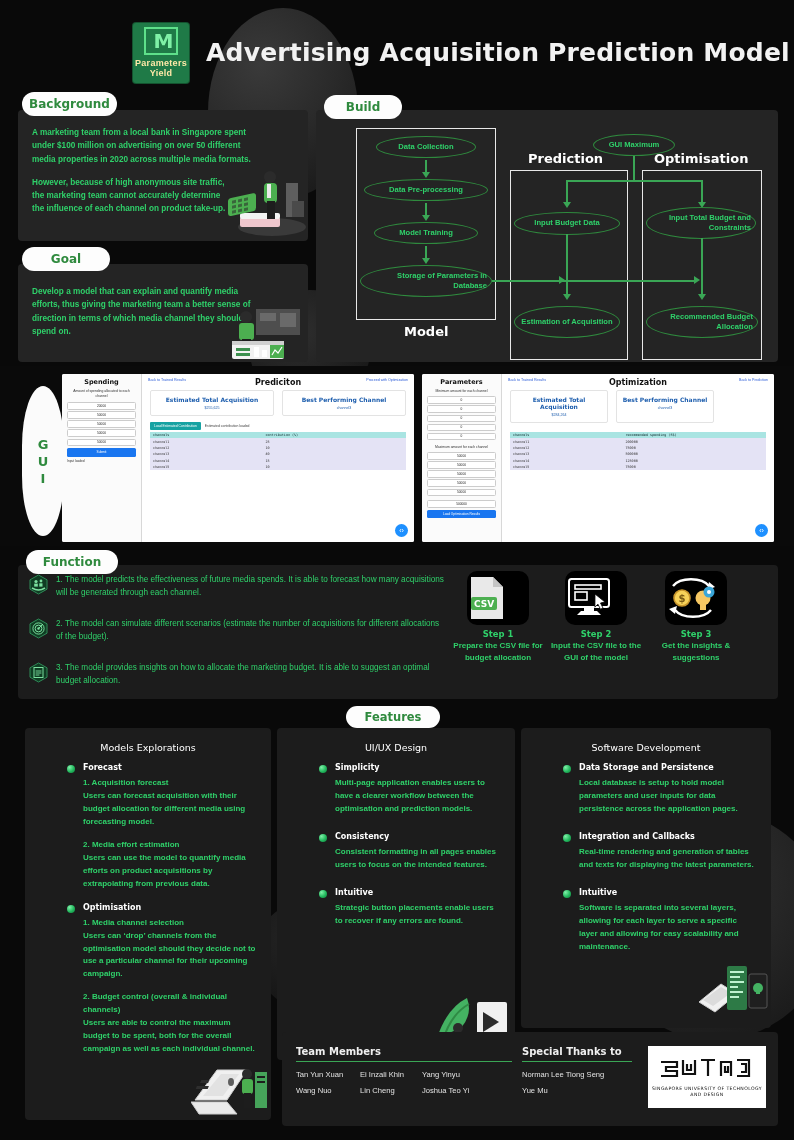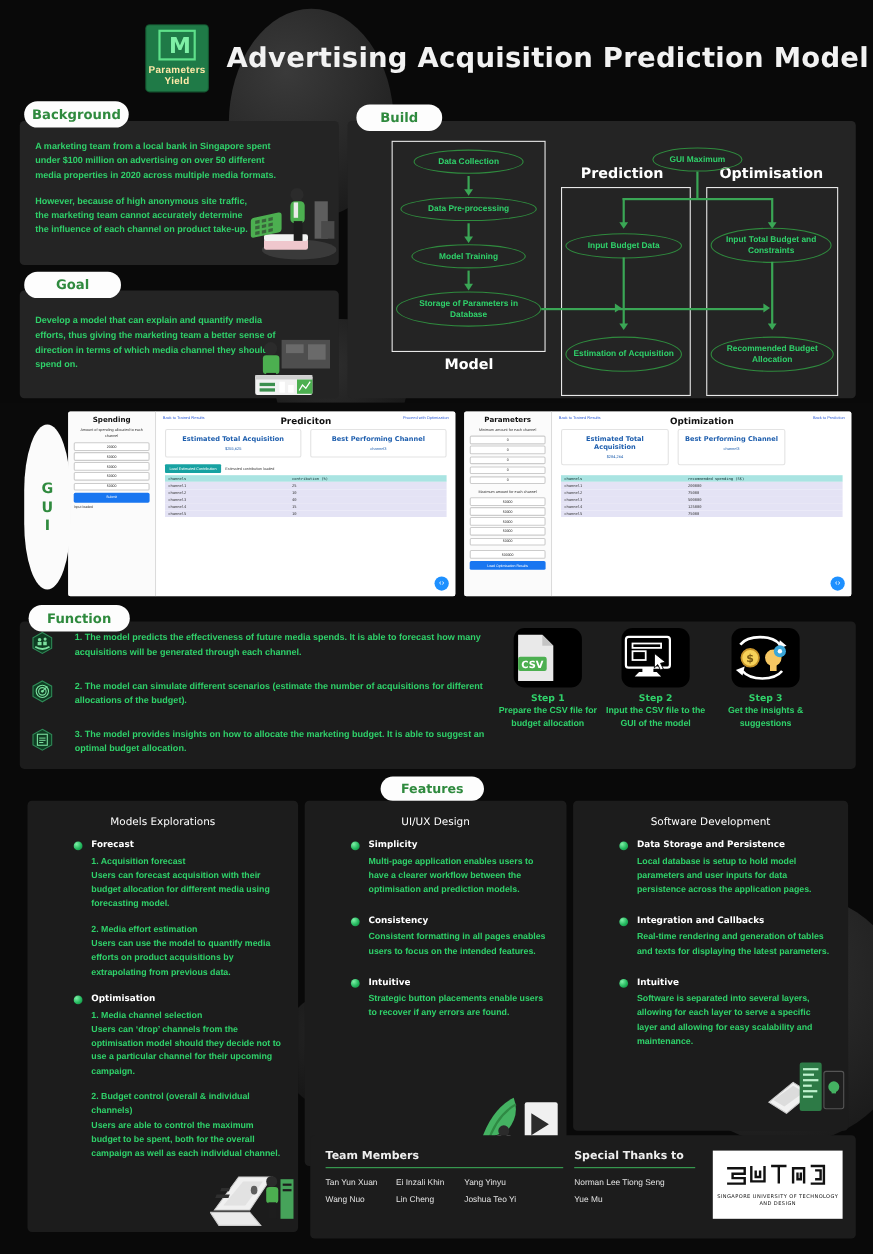--- a/index.html
+++ b/index.html
@@ -78,21 +78,21 @@
   
   .flowbox { position: absolute; border: 1.6px solid #e8e8e8; }
   .flowlabel { position: absolute; color: #fff; font-weight: bold; font-size: 13px; font-family:"DejaVu Sans", sans-serif;}
   .node {
     position: absolute;
     border: 1.3px solid #2f8a3e;
     border-radius: 50%;
     color: #2fd16a;
     font-size: 7.6px; font-weight: bold;
     display: flex; align-items: center; justify-content: center;
-    text-align: center; line-height: 1.35;
+    text-align: right; line-height: 1.35;
     padding: 0 4px;
     background: transparent;
   }
   .arrow { position: absolute; background: #3aa655; }
   .arrow-h { height: 2px; }
   .arrow-v { width: 2px; }
   .ahead-d { position:absolute; width:0;height:0;border-left:4.5px solid transparent;border-right:4.5px solid transparent;border-top:6px solid #3aa655; }
   .ahead-r { position:absolute; width:0;height:0;border-top:4.5px solid transparent;border-bottom:4.5px solid transparent;border-left:6px solid #3aa655; }
 
   
@@ -128,21 +128,21 @@
   .trow { display:flex; font-size:3.4px; color:#333; padding:1.2px 3px; background:#e4e3f5; font-family:"DejaVu Sans Mono", monospace; }
   .trow.hd { background:#a9e4e2; color:#0d2b2b; }
   .trow .c1 { width: 45%; }
   .nav-circle { position:absolute; right:6px; bottom:5px; width:13px; height:13px; border-radius:50%;
                 background:#1e90ff; color:#fff; font-size:7px; display:flex; align-items:center; justify-content:center; }
 
   
   .fn-row { position:absolute; display:flex; gap:8px; }
   .fn-icon { width:20px; height:22px; flex:0 0 20px; display:flex; align-items:center; justify-content:center;
              color:#54d98c; }
-  .fn-txt { color:#2fd16a; font-size:8.2px; line-height:1.6; font-weight:bold;margin-left:12px; }
+  .fn-txt { color:#2fd16a; font-size:8.2px; line-height:1.6; font-weight:normal; }
   .step { position:absolute; width:96px; text-align:center; }
   .step-ic { width:62px; height:54px; margin:0 auto 4px; display:flex; align-items:center; 
              background:#000; border-radius:10px; }
   .step-t { font-size:8.4px; font-weight:bold; color:#2fd16a; font-family:"DejaVu Sans", sans-serif;}
   .step-d { font-size:8px; font-weight:bold; color:#2fd16a; line-height:1.45; margin-top:1px; }
 
   
   .fcol { position:absolute; background:#1c1c1c; border-radius:4px; overflow:hidden; }
   .fcol-h { text-align:center; color:#fff; font-weight:normal; font-size:9.5px; padding-top:14px; font-family:"DejaVu Sans", sans-serif;}
   .fitem { padding: 0 12px; margin-top: 10px; position:relative;margin-left:36px; }

